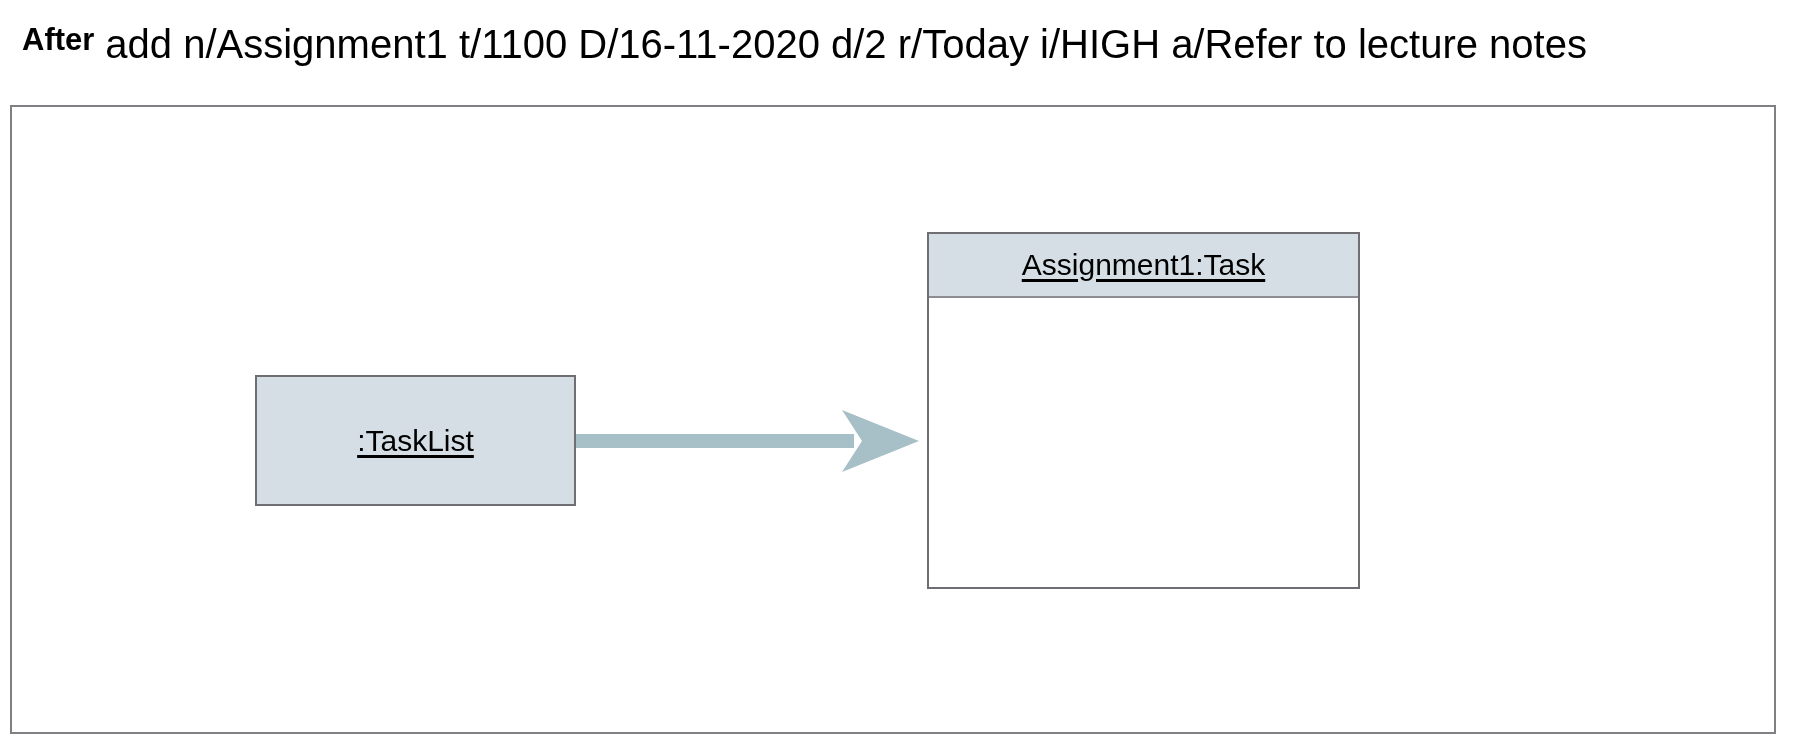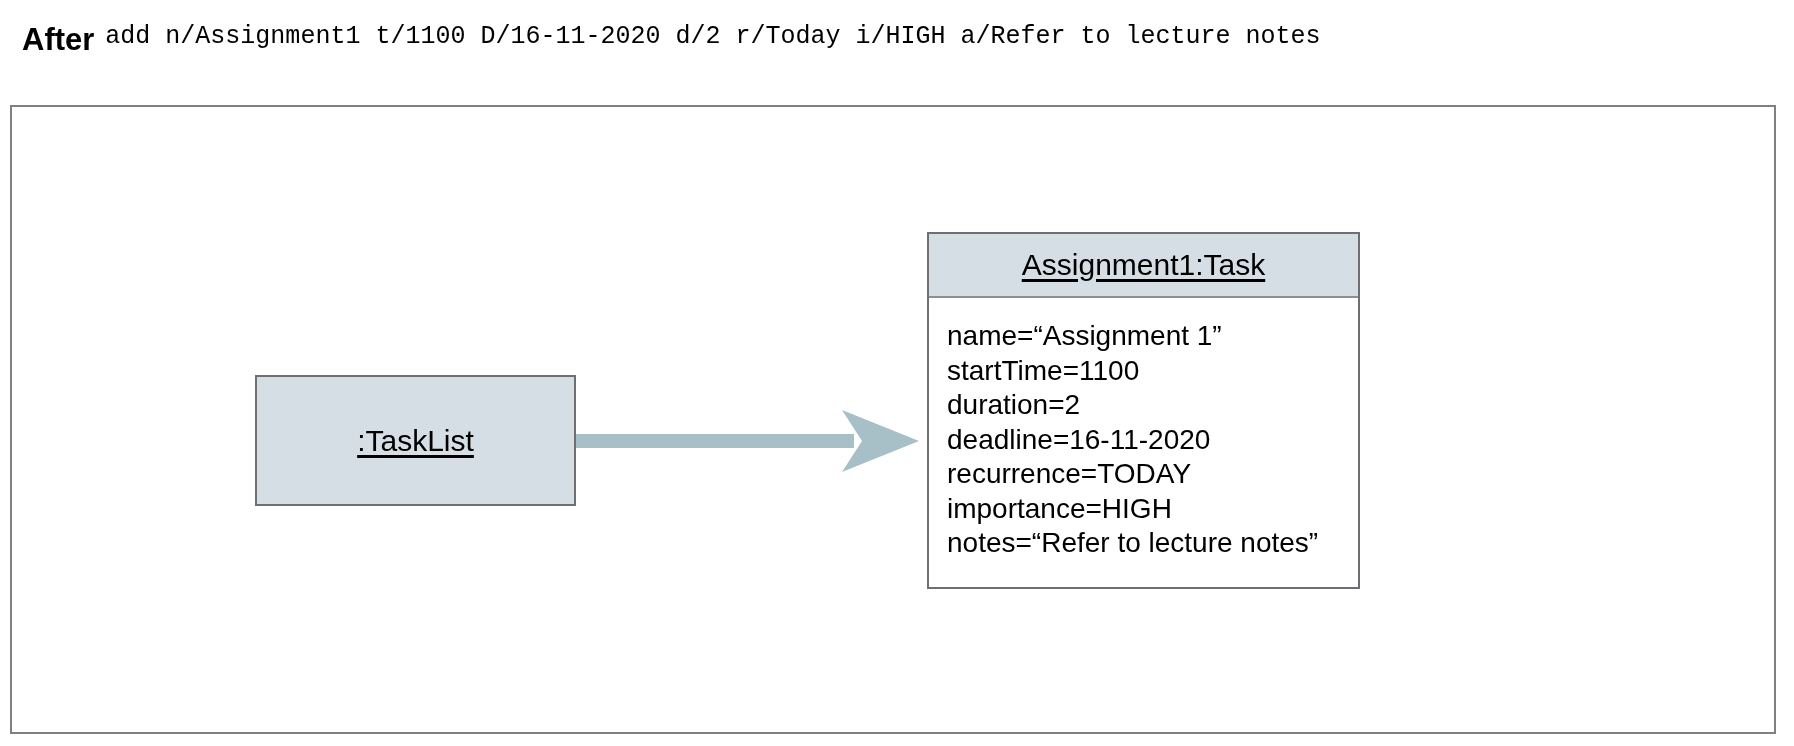--- a/index.html
+++ b/index.html
@@ -30,22 +30,22 @@
     font-size: 31px;
     letter-spacing: 0px;
   }
   #caption .lead {
     font-family: "Liberation Sans", sans-serif;
     font-weight: bold;
     font-size: 31px;
     margin-right: 11px;
   }
   #caption .cmd {
-    font-family: Liberation Mono, monospace;
-    font-size: 25px;
+    font-family: Liberation Sans, sans-serif;
+    font-size: 40px;
   }
 
   
   #diagram-frame {
     position: absolute;
     left: 10px;
     top: 105px;
     width: 1766px;
     height: 629px;
     border: 2px solid #7f7f84;
@@ -138,24 +138,15 @@
   <div class="uml-box" id="tasklist-box">
     <div class="uml-title">
       <span>:TaskList</span>
     </div>
   </div>
 
   <div class="uml-box" id="task-box">
     <div class="uml-title">
       <span>Assignment1:Task</span>
     </div>
-    <div class="uml-attrs">
-      <div class="attr-line">name=“Assignment 1”</div>
-      <div class="attr-line">startTime=1100</div>
-      <div class="attr-line">duration=2</div>
-      <div class="attr-line">deadline=16-11-2020</div>
-      <div class="attr-line">recurrence=TODAY</div>
-      <div class="attr-line">importance=HIGH</div>
-      <div class="attr-line">notes=“Refer to lecture notes”</div>
-    </div>
   </div>
 
 </div>
 
 </body></html>

